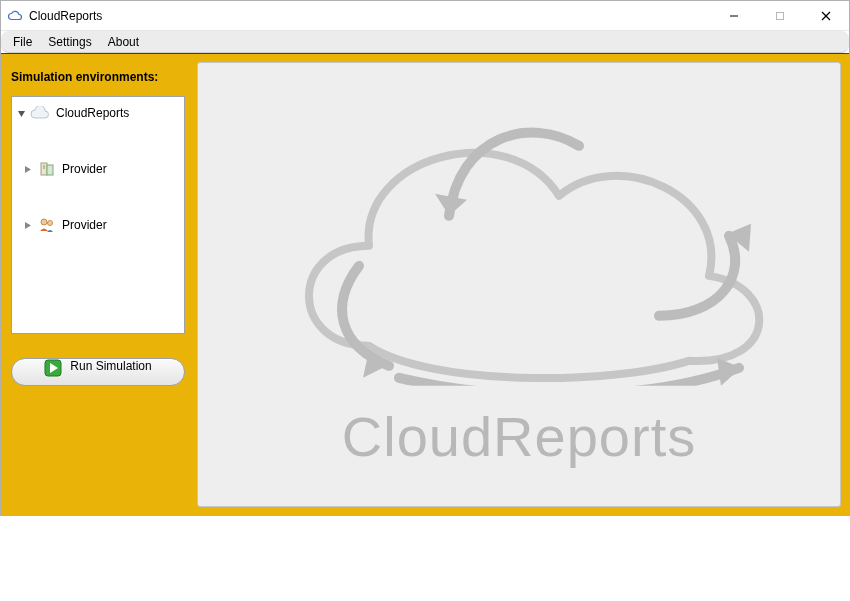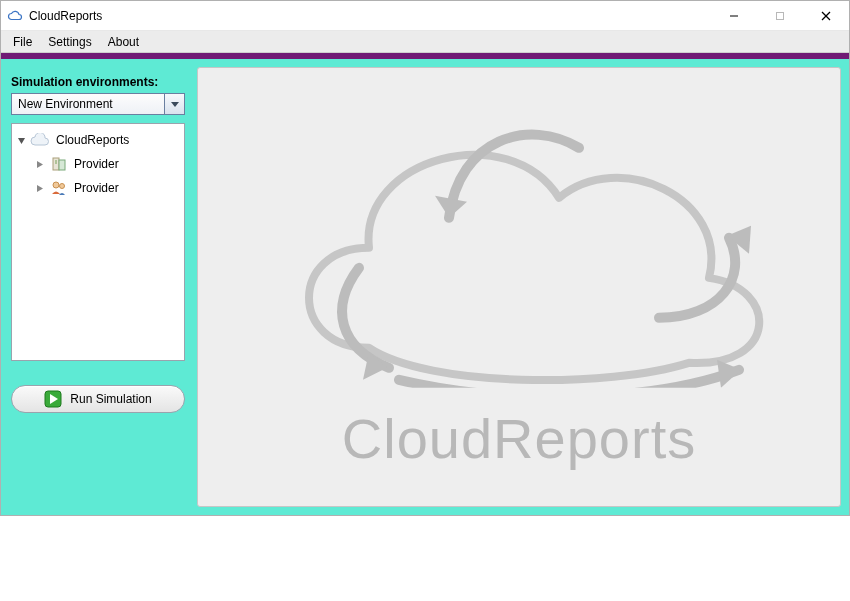--- a/index.html
+++ b/index.html
@@ -46,32 +46,33 @@
   .win-btn.disabled { color: #b8b8b8; }
   .win-btn.close { font-size: 16px; }
   
   .menubar {
     height: 22px;
     display: flex; align-items: center;
     padding: 0 6px;
     background: #ececec;
     border-bottom: 1px solid #cfcfcf;
     gap: 4px;
+    border-radius: 8px;
   }
   .menu-item {
     padding: 2px 6px;
     font-size: 12px;
     color: #000;
   }
   
   .client {
     flex: 1;
     display: flex;
-    background: #5eead4;
-    border-top: 6px solid #701a75;
+    background: #eab308;
+    border-top: 1px solid #701a75;
   }
   .sidebar {
     width: 196px;
     padding: 10px 12px 10px 10px;
     display: flex; flex-direction: column;
   }
   .side-label {
     font-weight: bold;
     font-size: 12px;
     color: #000;
@@ -100,40 +101,40 @@
     border: 1px solid #9aa3ad;
     background: #fff;
     padding: 4px 0;
     font-size: 12px;
   }
   .tree-row {
     display: flex; align-items: center;
     height: 24px;
   }
   .tree-row.root { padding-left: 2px; }
-  .tree-row.child { padding-left: 20px; }
+  .tree-row.child { padding-left: 8px; margin-top: 32px; }
   .expander {
     width: 14px; height: 14px;
     display: inline-flex; align-items: center; justify-content: center;
     margin-right: 2px;
     color: #555;
   }
   .node-icon {
     width: 22px; height: 18px;
     display: inline-flex; align-items: center; justify-content: center;
     margin-right: 4px;
   }
   .node-label { color: #000; }
   .run-button {
     margin-top: 24px;
     height: 28px;
     border: 1px solid #9aa3ad;
     border-radius: 14px;
     background: linear-gradient(#fafafa, #e4e4e4);
-    display: flex; align-items: center; justify-content: center;
+    display: flex; align-items: flex-start; justify-content: center;
     font-size: 12px;
     color: #000;
     gap: 8px;
     box-shadow: inset 0 1px 0 #fff;
   }
   .play-icon {
     width: 18px; height: 18px;
     display: inline-flex; align-items: center; justify-content: center;
   }
   .content {
@@ -199,28 +200,20 @@
     <span class="menu-item">File</span>
     <span class="menu-item">Settings</span>
     <span class="menu-item">About</span>
   </div>
 
   <div class="client">
 
     <div class="sidebar">
       <div class="side-label">Simulation environments:</div>
 
-      <div class="combo">
-        <span>New Environment</span>
-        <span class="arrow">
-          <svg width="8" height="8" viewBox="0 0 8 8">
-              <polygon points="0,2 8,2 4,7" fill="#3a4a5c"></polygon>
-            </svg>
-        </span>
-      </div>
 
       <div class="tree">
         <div class="tree-row root">
           <span class="expander">
             <svg width="9" height="9" viewBox="0 0 9 9">
                 <polygon points="1,2 8,2 4.5,8" fill="#555"></polygon>
               </svg>
           </span>
           <span class="node-icon">
             <svg width="22" height="14" viewBox="0 0 22 14">

